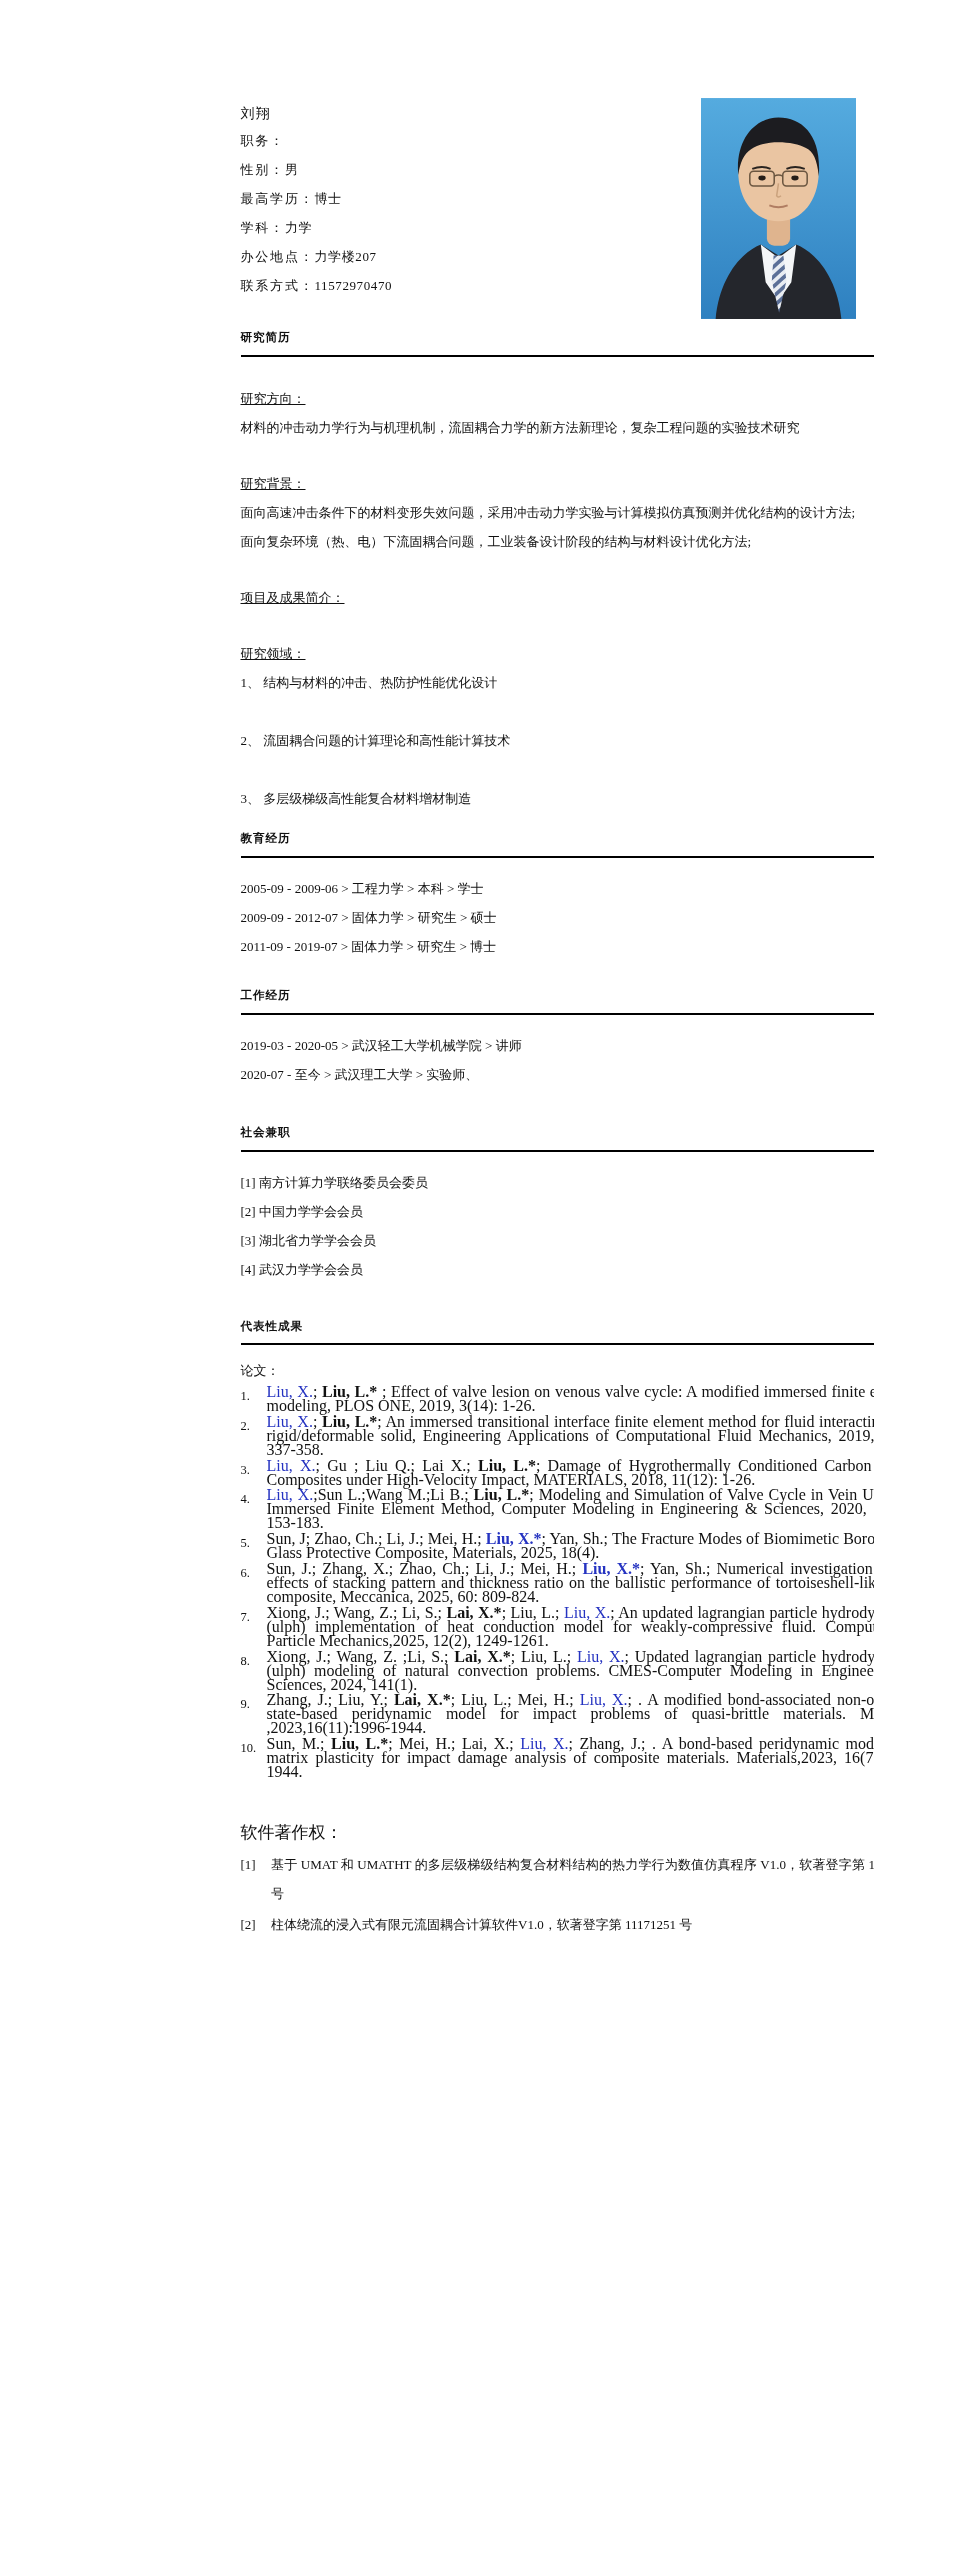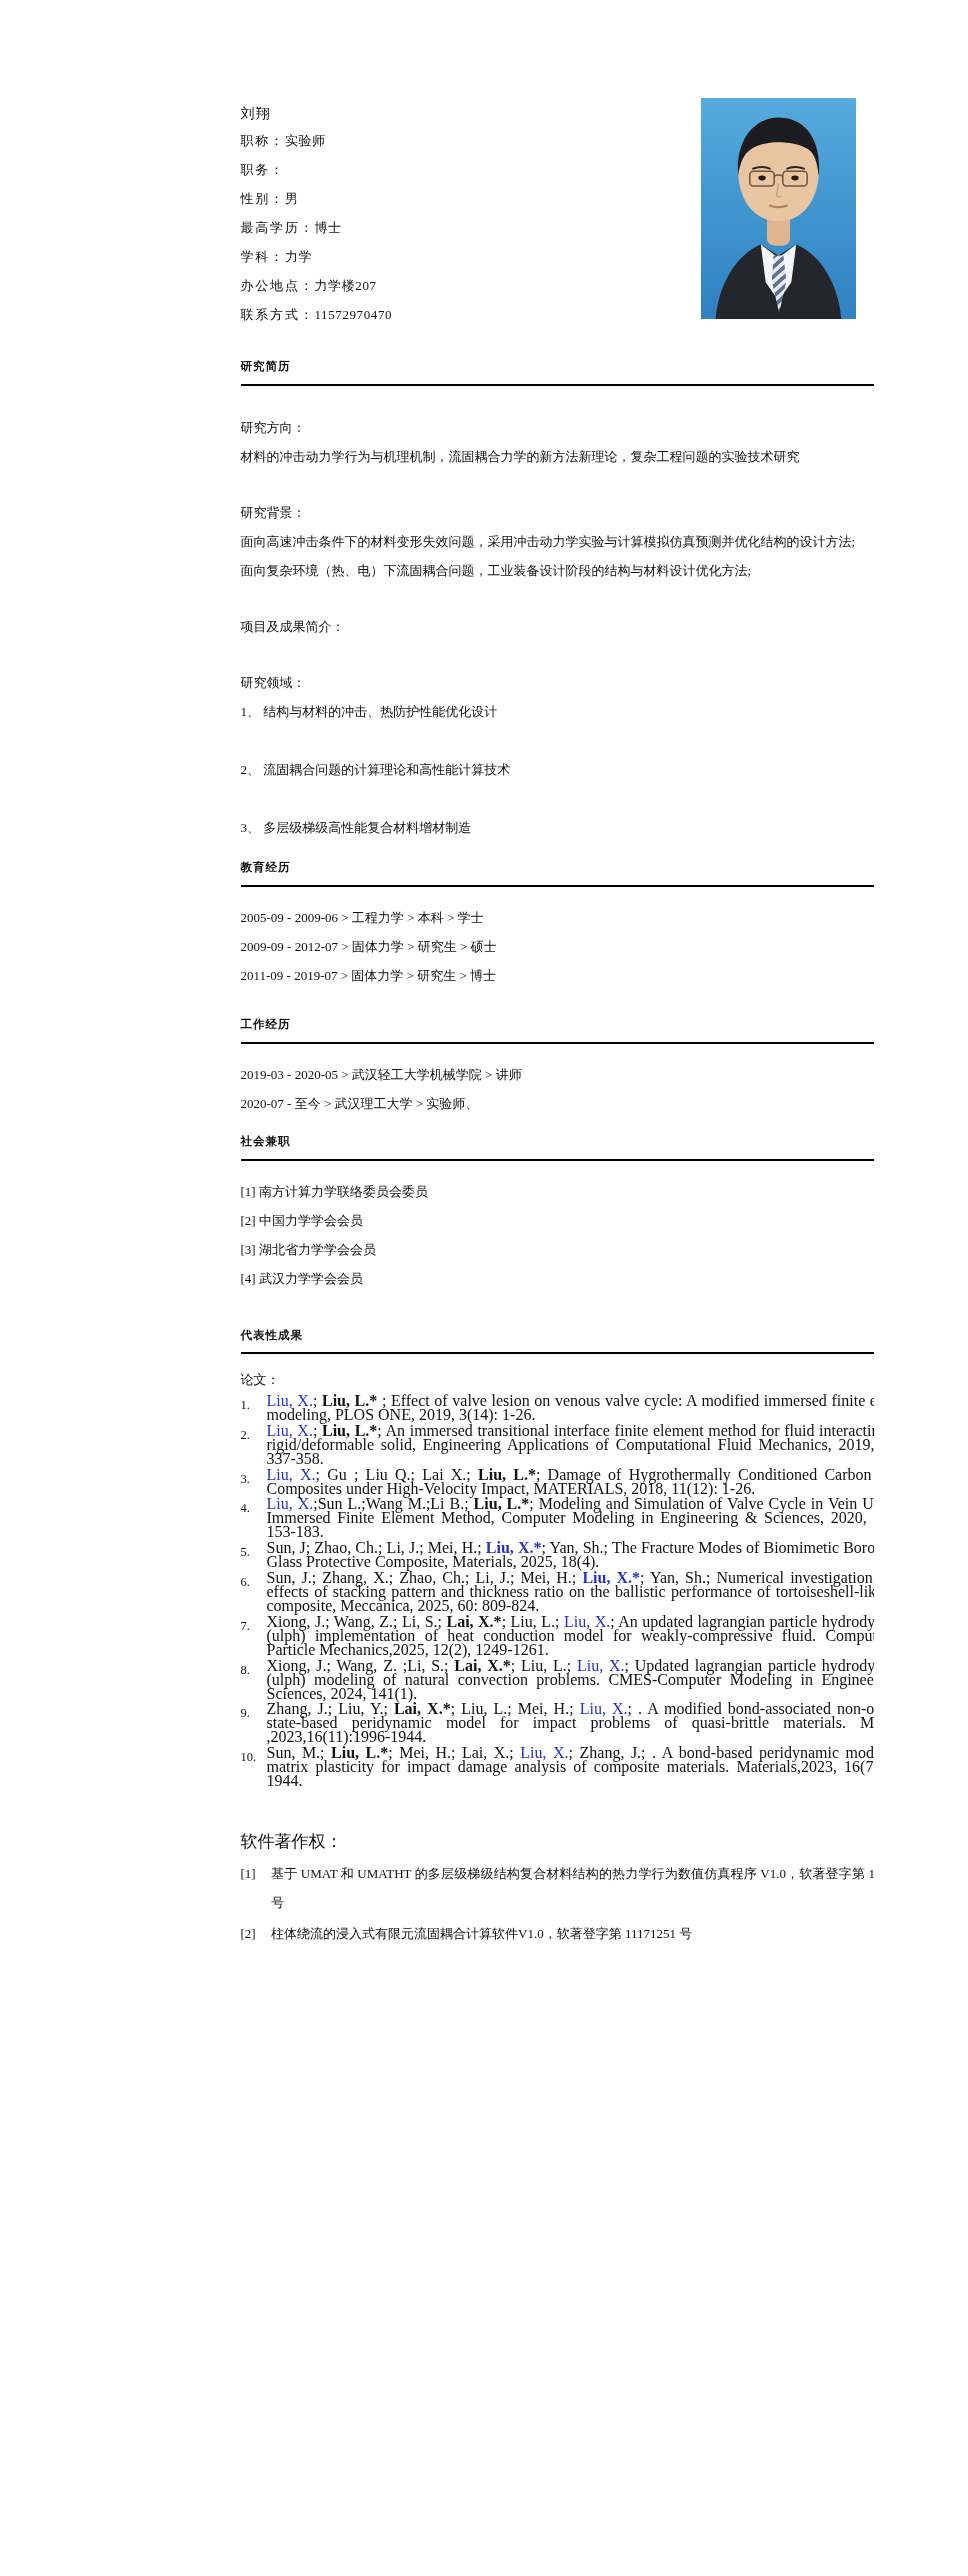--- a/index.html
+++ b/index.html
@@ -23,31 +23,31 @@
   .info-row .value{letter-spacing:0.6px;}
 
   .photo{position:absolute; left:606px; top:98px; width:155px; height:221px; overflow:hidden;}
 
   .section{margin-top:30.5px;}
   .sec-head{
     font-size:11.6px; font-weight:bold; letter-spacing:0.9px;
     padding-bottom:9.8px; border-bottom:2.4px solid var(--rule);
   }
   .block{margin-top:27px;}
-  .block-title{font-size:13px; line-height:29px;}
+  .block-title{font-size:13px; line-height:29px;text-decoration:underline;}
   .block p{margin:0; font-size:13px; line-height:29px; text-align:justify;}
   .block.wide p{margin-bottom:29px;}
   .block.wide p:last-child{margin-bottom:16px;}
 
   .simple-list{margin-top:16px;}
   .simple-list .line{font-size:13px; line-height:29px;}
 
   #sec-education{margin-top:18.3px;}
   #sec-work{margin-top:27px;}
-  #sec-social{margin-top:16px;}
+  #sec-social{margin-top:36px;}
   #sec-achv{margin-top:35px;}
 
   .papers-label{margin-top:13.4px; font-size:13px; line-height:24.4px;}
   .paper{display:flex; margin-top:1.8px;}
   .paper .num{flex:none; width:26px; font-size:12.5px; line-height:22.6px;}
   .paper .txt{flex:1; font-size:16px; line-height:14px; text-align:justify;}
   .seg-link{color:var(--link);}
   .seg-bold{font-weight:bold;}
   .seg-linkbold{color:var(--link); font-weight:bold;}
 
@@ -99,21 +99,20 @@
       <path d="M98 240 L127 262 L156 240 L148 302 L127 332 L106 302 Z" fill="var(--shirt)"></path>
 
       <path d="M119 258 L135 258 L140 300 L128 352 L116 300 Z" fill="url(#tiestripe)"></path>
     </svg>
   </div>
 
   <div class="content">
 
     <div class="name">刘翔</div>
     <div class="info" id="info-fields">
-        <div class="info-row"><span class="label">职称：</span><span class="value">实验师</span></div>
         <div class="info-row"><span class="label">职务：</span><span class="value"></span></div>
         <div class="info-row"><span class="label">性别：</span><span class="value">男</span></div>
         <div class="info-row"><span class="label">最高学历：</span><span class="value">博士</span></div>
         <div class="info-row"><span class="label">学科：</span><span class="value">力学</span></div>
         <div class="info-row"><span class="label">办公地点：</span><span class="value">力学楼207</span></div>
         <div class="info-row"><span class="label">联系方式：</span><span class="value">11572970470</span></div>
       </div>
 
     <div class="section" id="sec-research">
       <div class="sec-head">研究简历</div>

